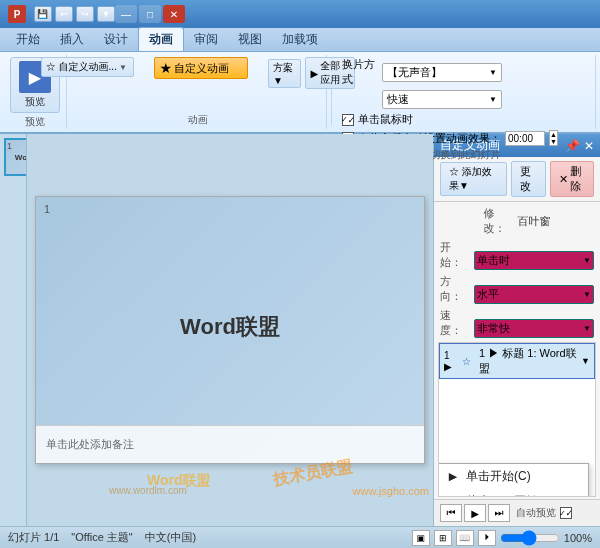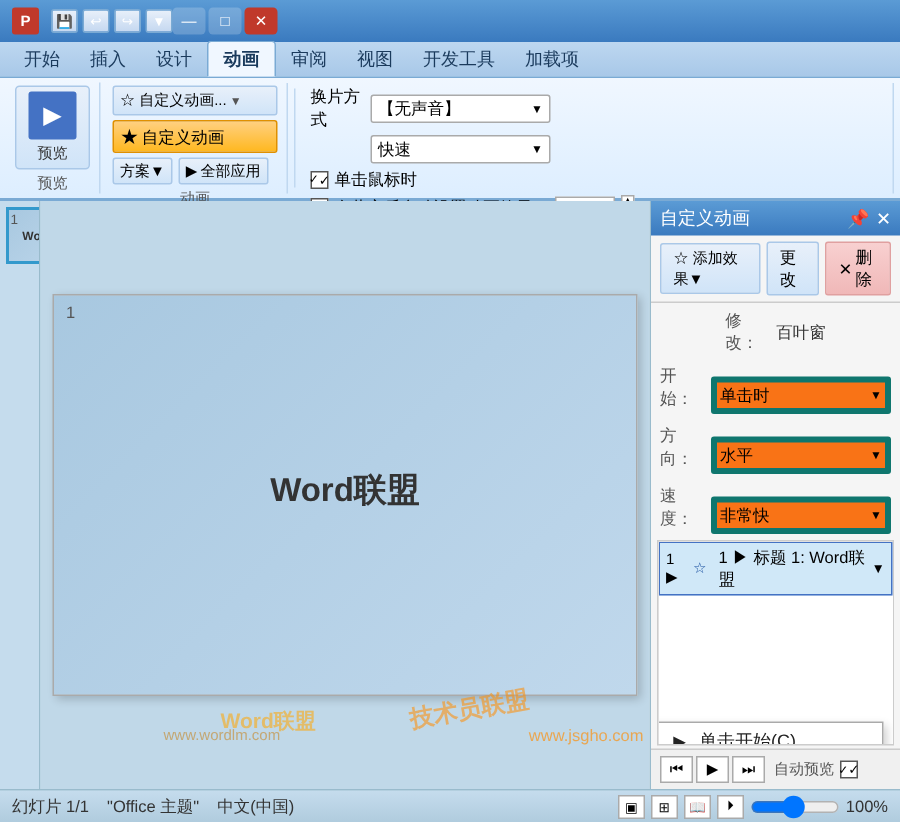--- a/index.html
+++ b/index.html
@@ -58,21 +58,21 @@
     .slide-notes { position: absolute; bottom: 0; left: 0; right: 0; height: 38px; background: rgba(255,255,255,0.8); border-top: 1px solid #ccc; display: flex; align-items: center; padding-left: 10px; font-size: 11px; color: #666; }
 
     
     .custom-anim-panel { width: 185px; background: #f5f5f5; border-left: 1px solid #99bbcc; display: flex; flex-direction: column; }
     .panel-title-bar { background: linear-gradient(to bottom, #5b9bd5, #3a7abf); color: white; padding: 3px 6px; font-size: 12px; display: flex; align-items: center; justify-content: space-between; }
     .panel-controls { display: flex; gap: 4px; padding: 4px 6px; border-bottom: 1px solid #ccc; align-items: center; }
     .panel-btn { background: linear-gradient(to bottom, #e8f0fa, #d0e4f8); border: 1px solid #aac8e8; border-radius: 2px; padding: 2px 8px; font-size: 11px; cursor: pointer; }
     .panel-btn-del { background: linear-gradient(to bottom, #f8d0d0, #f0b8b8); border: 1px solid #e0a0a0; }
     .panel-property { display: flex; align-items: center; padding: 2px 6px; gap: 4px; font-size: 11px; }
     .panel-property-label { color: #555; width: 30px; }
-    .panel-select { flex: 1; background: #f97316; border: 4px solid #0f766e; border-radius: 2px; padding: 1px 2px; font-size: 11px; display: flex; align-items: center; justify-content: space-between; cursor: pointer; margin-top: 11px; }
+    .panel-select { flex: 1; background: #be185d; border: 1px solid #0f766e; border-radius: 2px; padding: 1px 2px; font-size: 11px; display: flex; align-items: center; justify-content: space-between; cursor: pointer; margin-top: 11px; }
     .panel-list { flex: 1; background: white; border: 1px solid #ccc; margin: 2px 4px; overflow-y: auto; }
     .panel-list-item { display: flex; align-items: center; padding: 2px 4px; font-size: 11px; background: #d0e8f8; border: 1px solid #4472c4; cursor: pointer; }
 
     
     .context-menu { position: absolute; right: 6px; top: 120px; background: white; border: 1px solid #aaa; box-shadow: 2px 2px 6px rgba(0,0,0,0.2); z-index: 100; width: 160px; }
     .context-item { padding: 4px 16px; font-size: 12px; cursor: pointer; display: flex; align-items: center; gap: 6px; color: #222; }
     .context-item-icon { width: 14px; height: 14px; display: flex; align-items: center; justify-content: center; font-size: 11px; }
 
     
     .status-bar { height: 22px; background: linear-gradient(to bottom, #c5dced, #b0ccde); border-top: 1px solid #99bbcc; display: flex; align-items: center; padding: 0 8px; font-size: 11px; color: #333; gap: 12px; }
@@ -101,38 +101,37 @@
   </div>
 </div>
 
 <div class="ribbon-tabs">
   <div class="tab">开始</div>
   <div class="tab">插入</div>
   <div class="tab">设计</div>
   <div class="tab active">动画</div>
   <div class="tab">审阅</div>
   <div class="tab">视图</div>
-  <div class="tab">开发工具</div>
   <div class="tab">加载项</div>
 </div>
 
 <div class="ribbon">
 
   <div class="ribbon-group">
     <div class="ribbon-group-content">
       <div class="preview-btn">
         <div class="preview-icon">▶</div>
         <span>预览</span>
       </div>
     </div>
     <div class="ribbon-group-label">预览</div>
   </div>
 
   <div class="ribbon-group" style="min-width:120px;">
-    <div class="ribbon-group-content" style="flex-direction:column; align-items:flex-start; gap:3px;">
+    <div class="ribbon-group-content" style="flex-direction:row; align-items:flex-start; gap:20px;">
       <div class="anim-dropdown" style="width:110px; font-size:10px;">
         <span>☆ 自定义动画...</span>
         <span class="anim-dropdown-arrow">▼</span>
       </div>
       <div class="anim-dropdown" style="width:110px; background: linear-gradient(to bottom,#ffd080,#ffb820); border-color:#e09000; font-size:11px;">
         <span style="font-size:14px;">★</span>
         <span>自定义动画</span>
       </div>
       <div class="switch-row">
         <div class="panel-btn" style="font-size:10px; padding:1px 4px;">方案▼</div>
@@ -190,20 +189,23 @@
     <div class="slide-thumb" style="background: linear-gradient(135deg,#a8c8e0,#c0d8ec);">
       <span class="slide-num">1</span>
       <span style="font-size:8px; font-weight:bold; color:#333;">Word联盟</span>
     </div>
   </div>
 
   <div class="canvas-area">
     <div class="slide-canvas">
       <span class="slide-num-marker">1</span>
       <div class="slide-title">Word联盟</div>
+      <div class="slide-notes">
+        <span>单击此处添加备注</span>
+      </div>
     </div>
 
     <div class="status-watermark" style="position:absolute; bottom:42px; right:80px; font-size:16px; color:rgba(255,140,0,0.55); font-weight:bold; transform:rotate(-10deg); pointer-events:none;">技术员联盟</div>
     <div class="status-watermark2" style="position:absolute; bottom:29px; right:4px; font-size:11px; color:rgba(255,140,0,0.65); font-weight:normal; pointer-events:none;">www.jsgho.com</div>
 
     <div style="position:absolute; bottom:36px; left:120px; font-size:14px; font-weight:bold; color:rgba(255,165,0,0.55); pointer-events:none;">Word联盟</div>
     <div style="position:absolute; bottom:30px; left:82px; font-size:10px; color:rgba(200,120,0,0.5); pointer-events:none;">www.wordlm.com</div>
   </div>
 
   <div class="custom-anim-panel">

